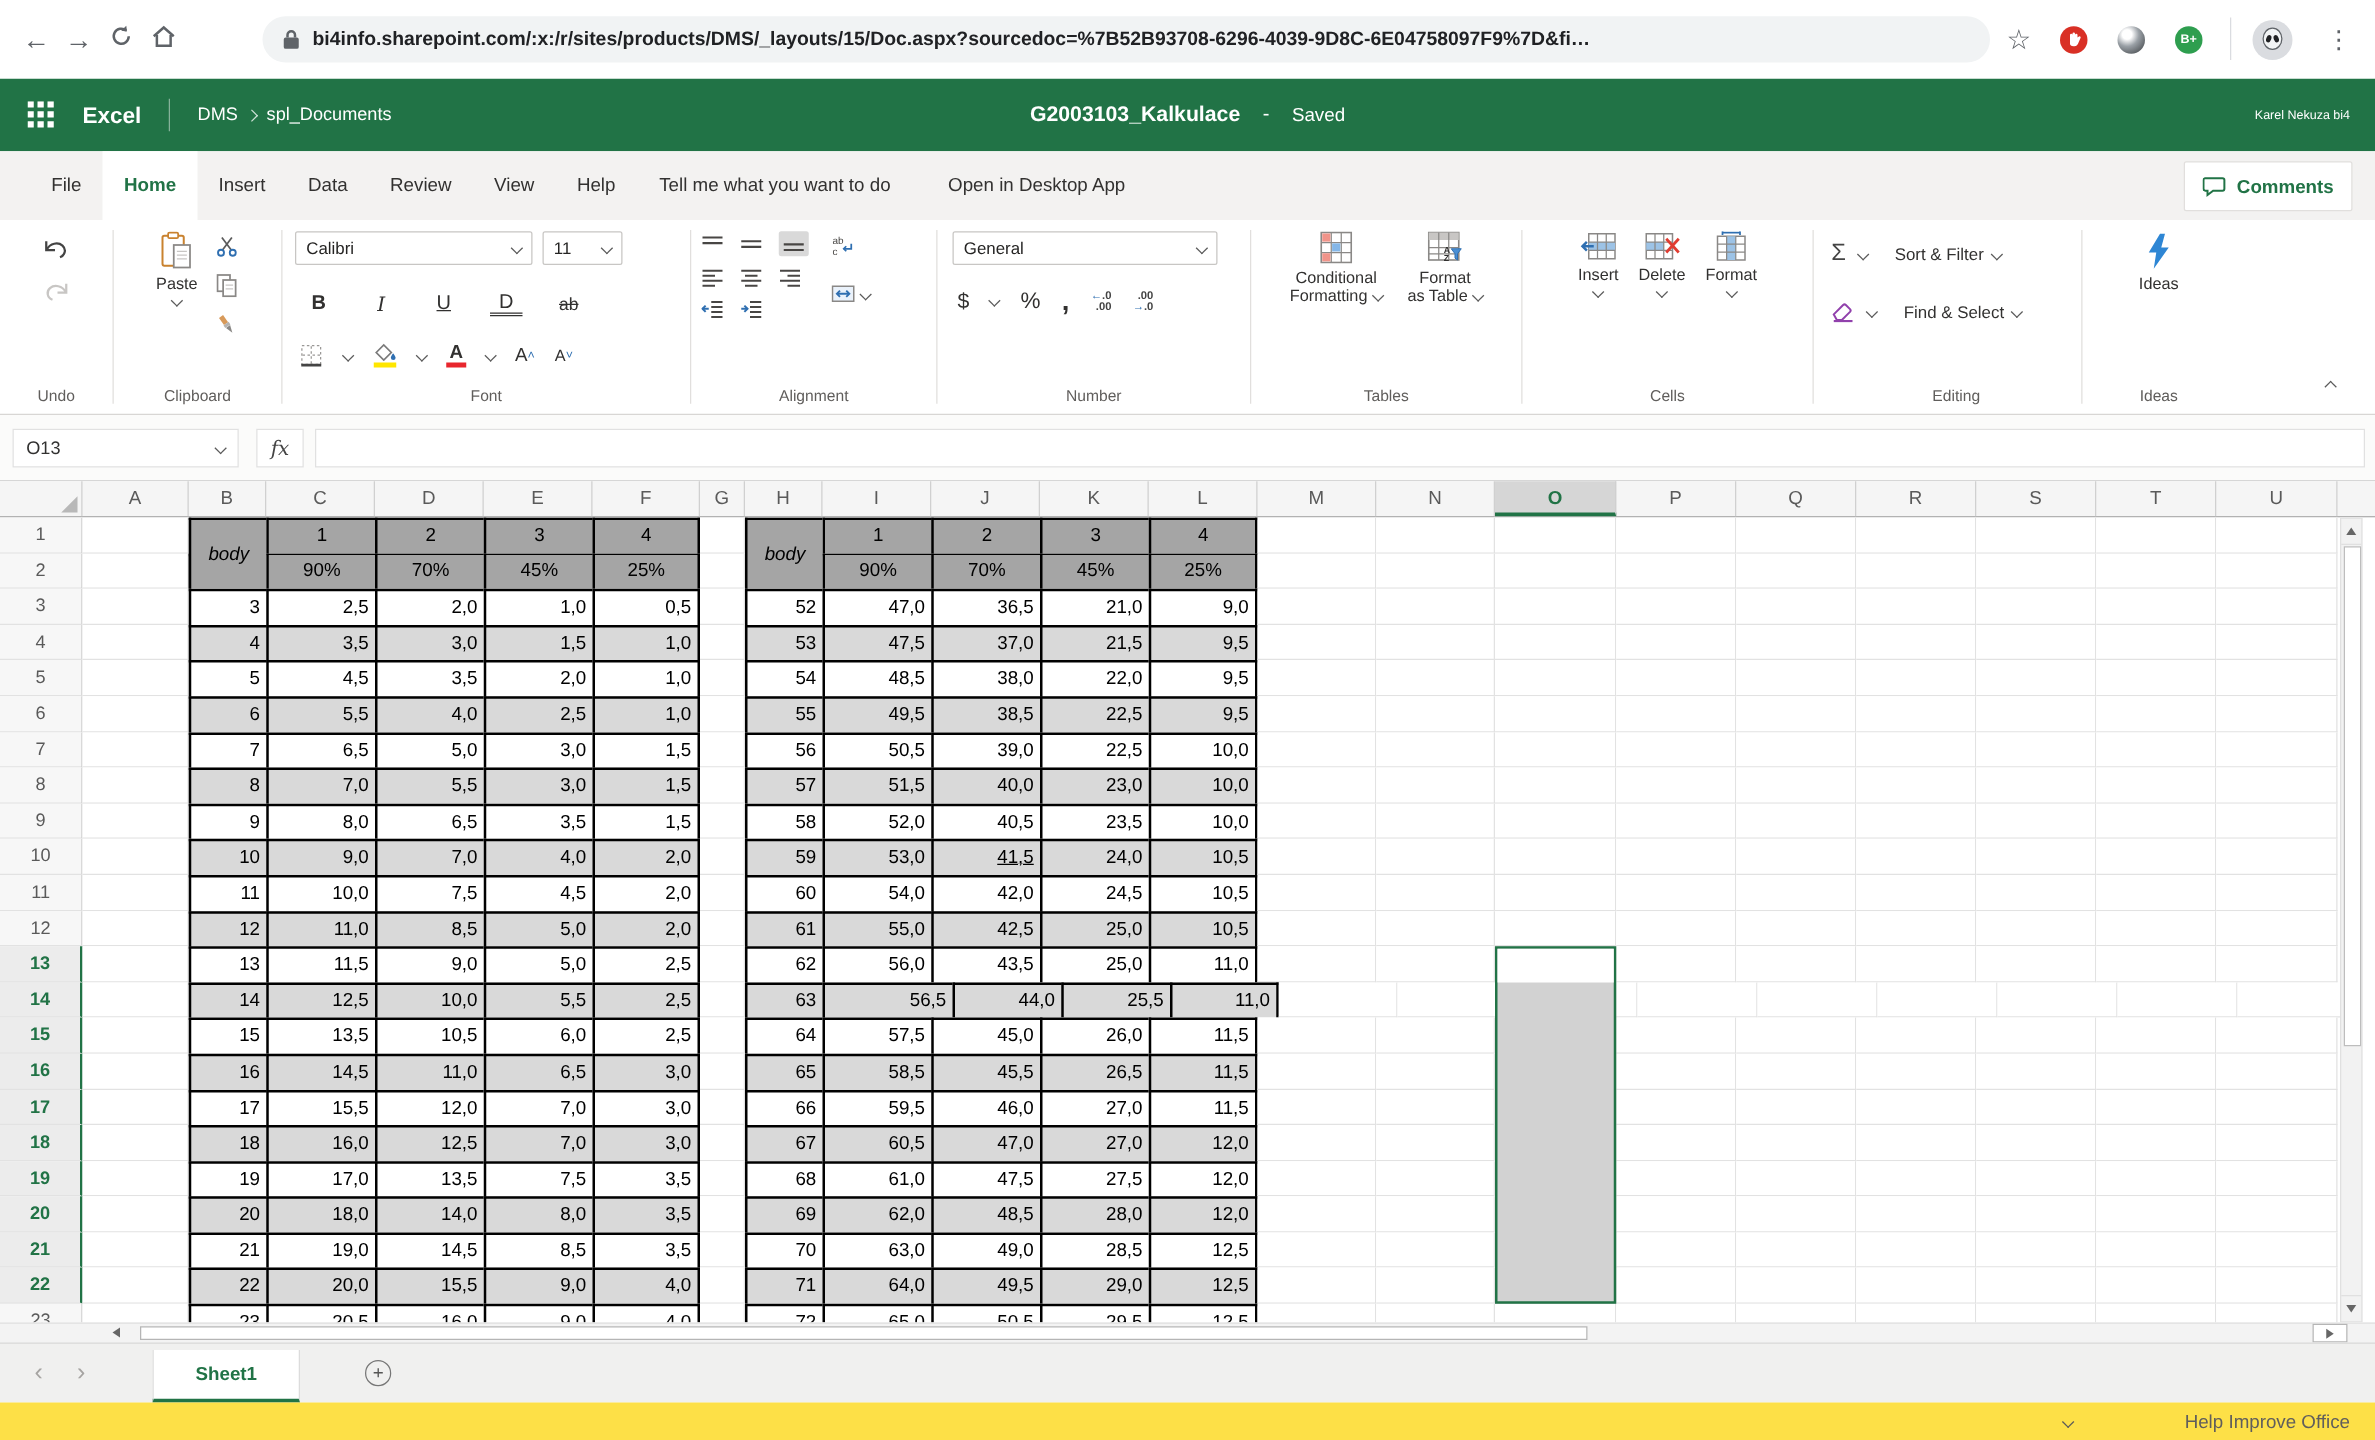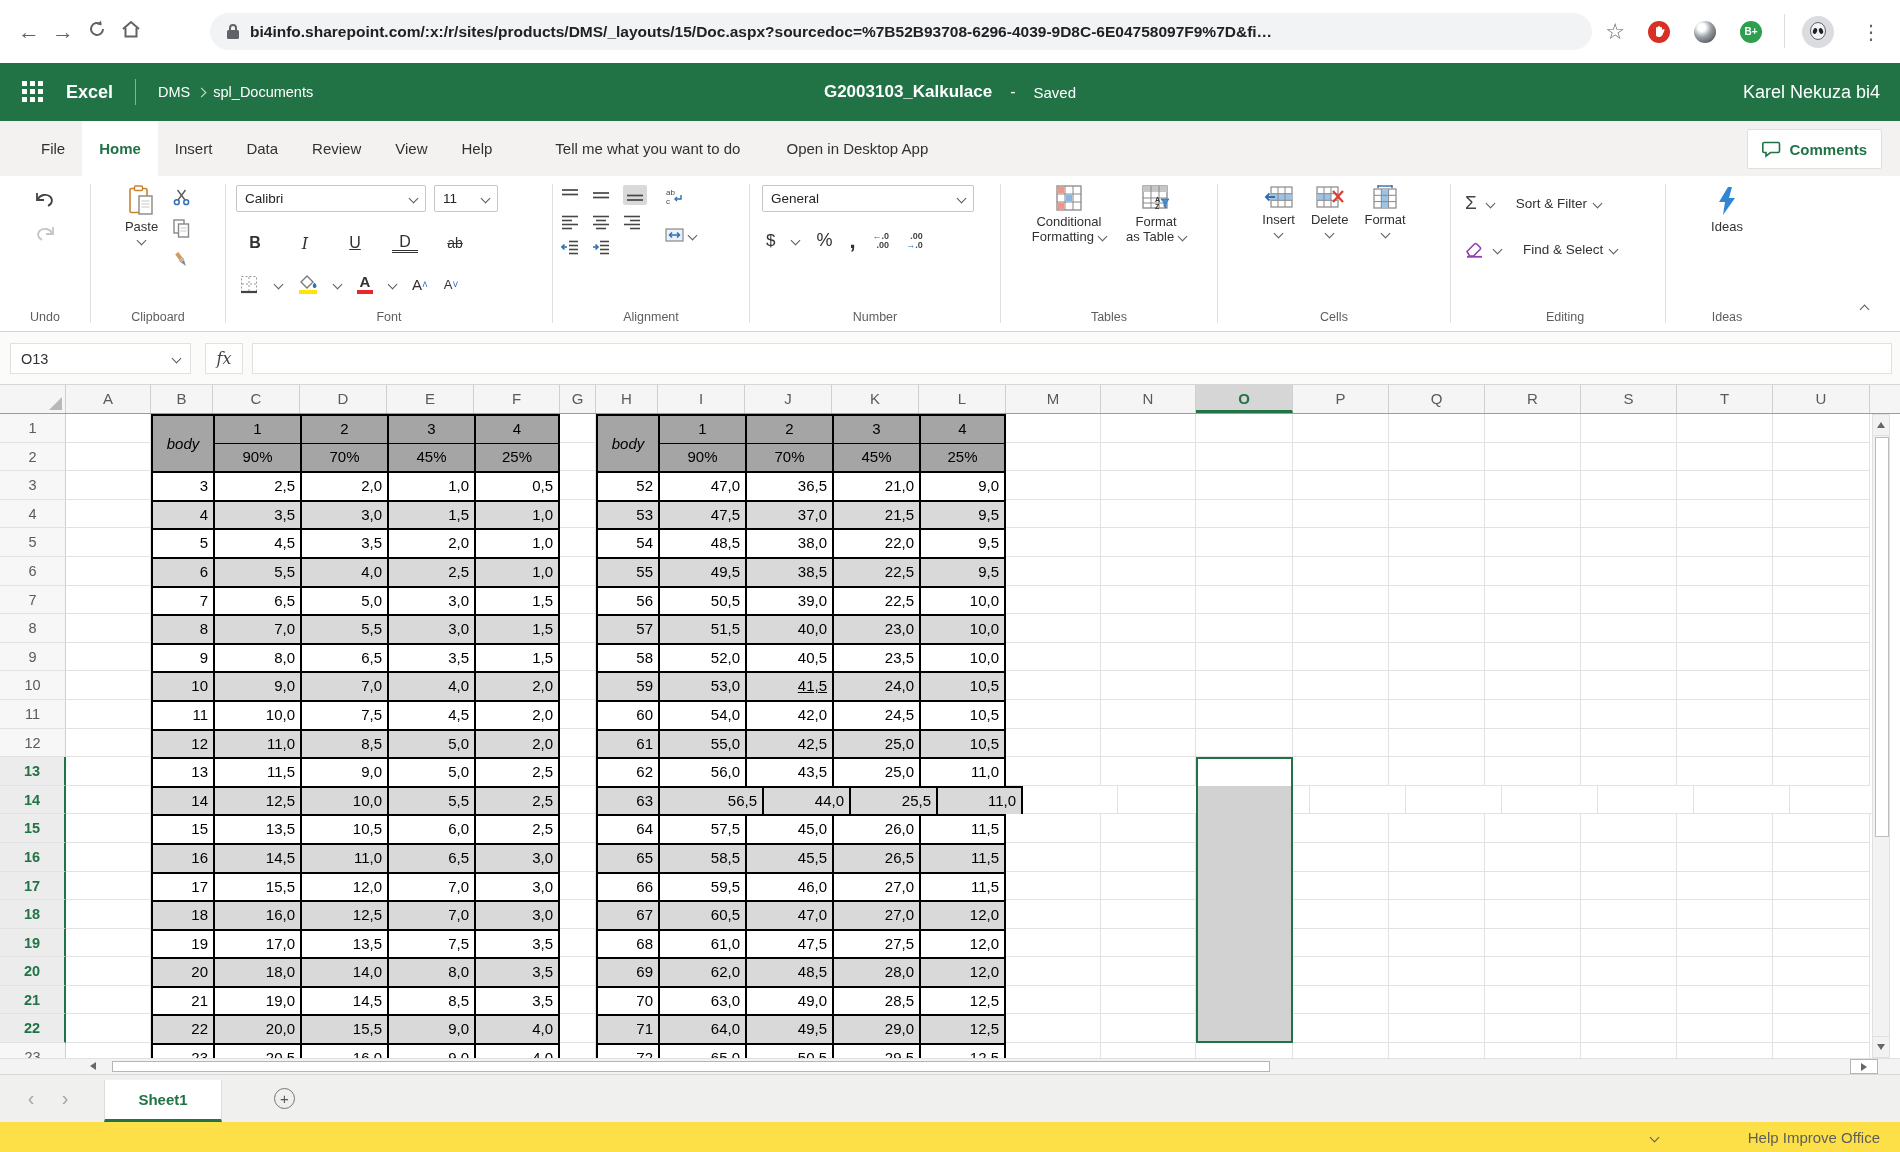--- a/index.html
+++ b/index.html
@@ -20,28 +20,28 @@
 
   
   #gheader{top:63px;left:0;width:1900px;height:58px;background:#217346;color:#fff;}
   #waffle{width:66px;height:58px;display:flex;align-items:center;justify-content:center;}
   #appname{font-size:18px;font-weight:600;margin-right:22px;}
   .hdiv{width:1px;height:26px;background:rgba(255,255,255,.45);margin-right:22px;}
   #crumb{font-size:14.5px;display:flex;align-items:center;gap:8px;}
   #titlewrap{position:absolute;left:50%;top:0;transform:translateX(-50%);height:58px;display:flex;align-items:center;gap:18px;}
   #doctitle{font-size:17px;font-weight:700;}
   #savestat{font-size:15px;}
-  #username{position:absolute;right:20px;top:0;height:58px;display:flex;align-items:center;font-size:18px;}
+  #username{position:absolute;right:20px;top:0;height:58px;display:flex;align-items:center;font-size:10px;}
 
   
   #menubar{top:121px;left:0;width:1900px;height:55px;background:#f3f2f1;display:flex;align-items:stretch;padding-left:24px;box-sizing:border-box;}
   .mtab{padding:0 17px;font-size:15px;display:flex;align-items:center;cursor:default;color:#323130;}
   .mtab.active{background:#fff;color:#217346;font-weight:600;}
   .mplain{display:flex;align-items:center;font-size:15px;color:#323130;}
-  #tellme{margin-left:46px;}
+  #tellme{margin-left:18px;}
   #opendesk{margin-left:46px;}
   #commentsbtn{position:absolute;right:18px;top:129px;height:38px;background:#fff;border:1px solid #e1dfdd;border-radius:2px;display:flex;align-items:center;gap:8px;padding:0 14px;color:#217346;font-size:15px;font-weight:600;}
 
   
   #ribbon{top:176px;left:0;width:1900px;height:156px;background:#fff;border-bottom:1px solid #d8d6d4;display:flex;box-sizing:border-box;}
   .rg{display:flex;flex-direction:column;flex:none;box-sizing:border-box;}
   .rg-body{flex:1;display:flex;padding-top:9px;box-sizing:border-box;}
   .rg-label{height:24px;line-height:20px;text-align:center;font-size:12.5px;color:#605e5c;}
   .rdiv{width:1px;background:#e1dfdd;margin:8px 0;flex:none;}
   .icbtn{display:flex;align-items:center;justify-content:center;}
@@ -93,21 +93,21 @@
   #hleft{position:absolute;left:90px;top:3px;}
   #hrightbox{position:absolute;left:1850px;top:0;width:28px;height:15px;background:#fff;border:1px solid #b5b5b5;display:flex;align-items:center;justify-content:center;box-sizing:border-box;}
   .htri-l{width:0;height:0;border-top:4.5px solid transparent;border-bottom:4.5px solid transparent;border-right:6px solid #666;}
   .htri-r{width:0;height:0;border-top:4.5px solid transparent;border-bottom:4.5px solid transparent;border-left:6px solid #666;}
   .vtri-u{width:0;height:0;border-left:4.5px solid transparent;border-right:4.5px solid transparent;border-bottom:6px solid #666;}
   .vtri-d{width:0;height:0;border-left:4.5px solid transparent;border-right:4.5px solid transparent;border-top:6px solid #666;}
 
   
   #tabsbar{top:1074px;left:0;width:1900px;height:48px;background:#f0f0ef;border-top:1px solid #d8d8d8;display:flex;align-items:stretch;box-sizing:border-box;}
   .snav{width:34px;display:flex;align-items:center;justify-content:center;color:#a6a4a2;font-size:20px;}
-  #sheettab{margin-left:22px;margin-top:5px;width:118px;background:#fff;border-left:1px solid #dcdcdc;border-right:1px solid #dcdcdc;border-bottom:3px solid #217346;display:flex;align-items:center;justify-content:center;font-size:15px;font-weight:700;color:#217346;box-sizing:border-box;}
+  #sheettab{margin-left:40px;margin-top:5px;width:118px;background:#fff;border-left:1px solid #dcdcdc;border-right:1px solid #dcdcdc;border-bottom:3px solid #217346;display:flex;align-items:center;justify-content:center;font-size:15px;font-weight:700;color:#217346;box-sizing:border-box;}
   #addsheet{margin-left:52px;margin-top:13px;width:21px;height:21px;border:1px solid #767676;border-radius:50%;display:flex;align-items:center;justify-content:center;color:#555;font-size:15px;line-height:15px;box-sizing:border-box;}
   #statusbar{top:1122px;left:0;width:1900px;height:30px;background:#fde047;display:flex;align-items:center;justify-content:flex-end;box-sizing:border-box;padding-right:20px;gap:90px;}
   #statusbar .txt{font-size:15px;color:#605e5c;}
 </style>
 </head>
 <body>
 
 <div class="app">
 
   <div class="abs flex" id="browser">

